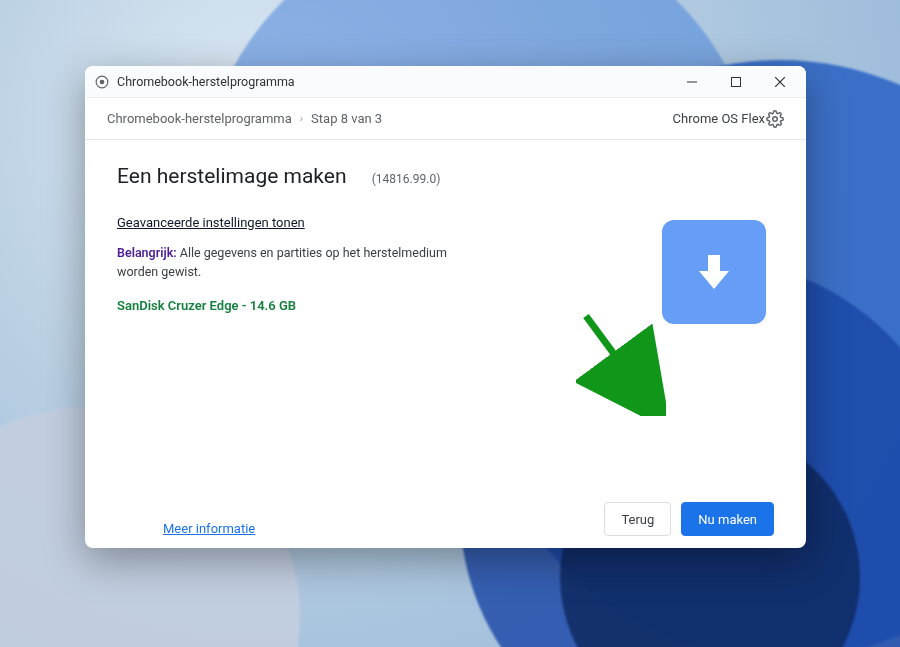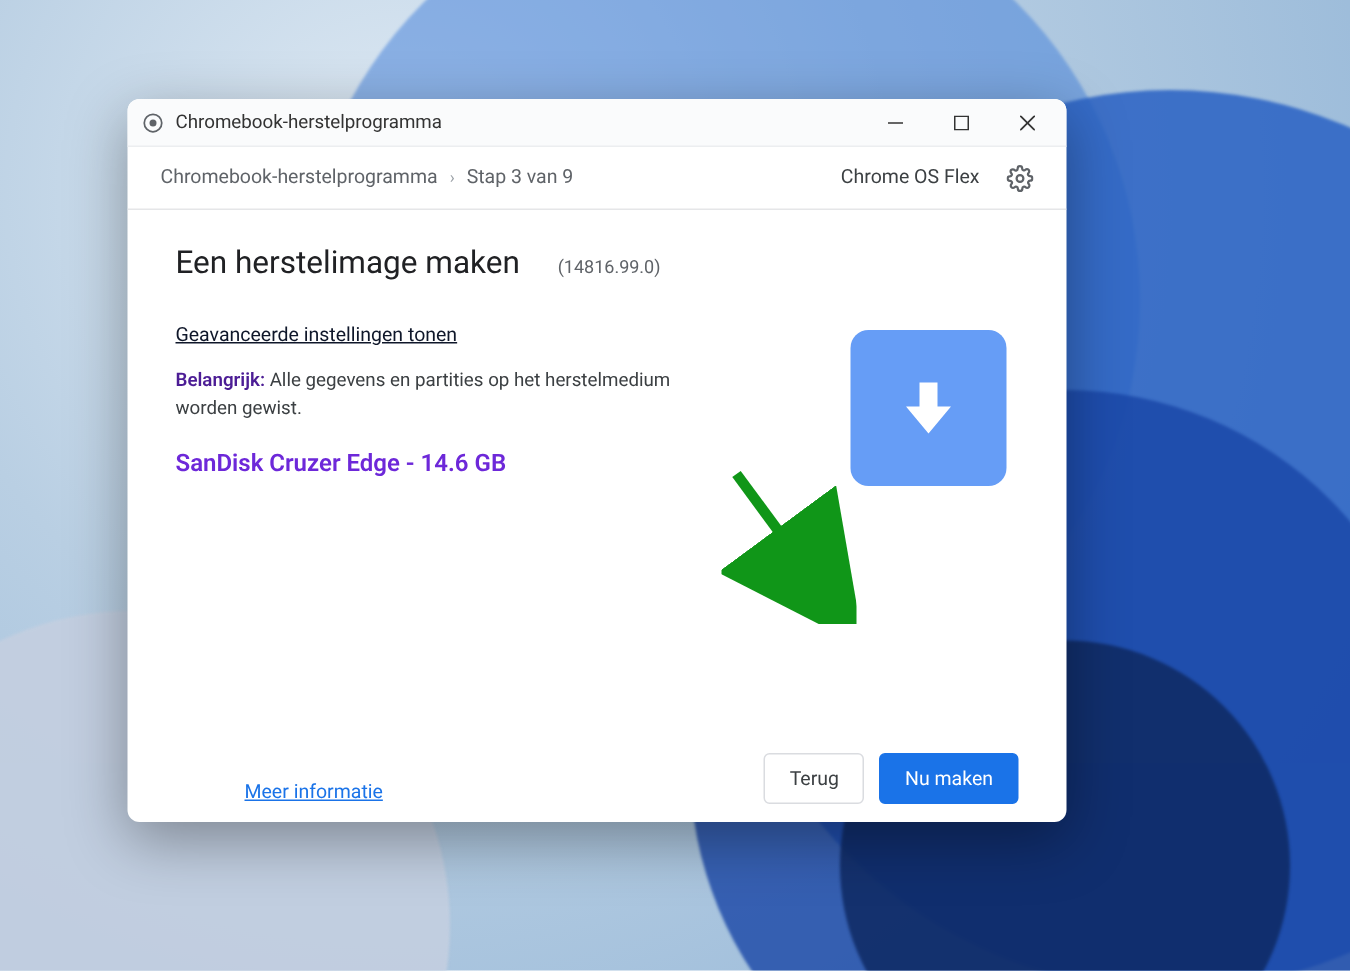--- a/index.html
+++ b/index.html
@@ -16,58 +16,58 @@
       position: absolute; border-radius: 50%;
       filter: blur(1px);
     }
     .p1 { width: 600px; height: 600px; background: #2a62c4; right: -180px; top: 60px; opacity: .85; }
     .p2 { width: 500px; height: 500px; background: #1946a7; right: -60px; top: 260px; opacity: .8; }
     .p3 { width: 560px; height: 560px; background: #4c86db; right: 140px; top: -80px; opacity: .55; }
     .p4 { width: 420px; height: 420px; background: #c4cfe0; left: -120px; bottom: -180px; opacity: .9; }
     .p5 { width: 300px; height: 300px; background: #0f2a63; right: 40px; bottom: -80px; opacity: .85; }
 
     .window {
-      position: absolute; left: 85px; top: 66px; width: 626px; height: 482px;
+      position: absolute; left: 85px; top: 66px; width: 721px; height: 482px;
       background: #fff; border-radius: 8px;
       box-shadow: 0 12px 40px rgba(0,0,0,.35);
       overflow: hidden;
       display: flex; flex-direction: column;
     }
 
     .titlebar {
       height: 32px; display: flex; align-items: center; padding: 0 4px 0 10px;
       background: #fafbfc; border-bottom: 1px solid #eceef0; font-size: 12.5px; color: #333;
     }
     .titlebar .t-icon { margin-right: 8px; display: inline-flex; }
     .titlebar .spacer { flex: 1; }
     .tbtn { width: 44px; height: 30px; display: inline-flex; align-items: center; justify-content: center; color: #333; }
 
     .sub-header {
       height: 42px; display: flex; align-items: center; padding: 0 22px;
       font-size: 13px; color: #5f6368; border-bottom: 1px solid #e5e6e8;
     }
     .sub-header .chev { margin: 0 8px; color: #9aa0a6; font-size: 11px; }
     .sub-header .spacer { flex: 1; }
-    .sub-header .os-label { color: #3c4043; margin-right: 18px; }
+    .sub-header .os-label { color: #3c4043; margin-right: 1px; }
     .gear { color: #5f6368; display: inline-flex; align-items: center; }
 
     .content { flex: 1; position: relative; padding: 24px 32px 0 32px; }
 
     h1.title {
       font-size: 21px; font-weight: 400; color: #202124;
       display: inline-block; margin-bottom: 24px;
     }
     .version { font-size: 12px; color: #5f6368; margin-left: 20px; font-weight: 400; }
 
     .adv-link { color: #0f172a; font-size: 13px; margin-bottom: 14px; display: inline-block; }
 
     .warning { font-size: 12.5px; color: #3c4043; max-width: 360px; line-height: 1.5; margin-bottom: 16px; }
     .warning strong { font-weight: 600; color: #4c1d95; }
 
-    .device { font-size: 16px; font-weight: 600; color: #6d28d9; }
+    .device { font-size: 13px; font-weight: 600; color: #15803d; }
 
     .dl-tile {
       position: absolute; right: 40px; top: 80px;
       width: 104px; height: 104px; border-radius: 12px;
       background: #669df6; display: flex; align-items: center; justify-content: center;
     }
     .dl-tile svg { display: block; }
 
     .arrow-anno {
       position: absolute; right: 140px; bottom: 72px; pointer-events: none;
@@ -123,21 +123,21 @@
       <svg width="10" height="10" viewBox="0 0 10 10">
           <line x1="0" y1="0" x2="10" y2="10" stroke="currentColor" stroke-width="1.2"></line>
           <line x1="10" y1="0" x2="0" y2="10" stroke="currentColor" stroke-width="1.2"></line>
         </svg>
     </span>
   </div>
 
   <div class="sub-header">
     <span>Chromebook-herstelprogramma</span>
     <span class="chev">›</span>
-    <span>Stap 3 van 9</span>
+    <span>Stap 8 van 3</span>
     <span class="spacer"></span>
     <span class="os-label">Chrome OS Flex</span>
     <span class="gear">
       <svg width="18" height="18" viewBox="0 0 24 24" fill="none" stroke="#5f6368" stroke-width="2">
         <circle cx="12" cy="12" r="3"></circle>
         <path d="M19.4 15a1.65 1.65 0 0 0 .33 1.82l.06.06a2 2 0 1 1-2.83 2.83l-.06-.06a1.65 1.65 0 0 0-1.82-.33 1.65 1.65 0 0 0-1 1.51V21a2 2 0 1 1-4 0v-.09a1.65 1.65 0 0 0-1-1.51 1.65 1.65 0 0 0-1.82.33l-.06.06a2 2 0 1 1-2.83-2.83l.06-.06a1.65 1.65 0 0 0 .33-1.82 1.65 1.65 0 0 0-1.51-1H3a2 2 0 1 1 0-4h.09a1.65 1.65 0 0 0 1.51-1 1.65 1.65 0 0 0-.33-1.82l-.06-.06a2 2 0 1 1 2.83-2.83l.06.06a1.65 1.65 0 0 0 1.82.33h0a1.65 1.65 0 0 0 1-1.51V3a2 2 0 1 1 4 0v.09a1.65 1.65 0 0 0 1 1.51h0a1.65 1.65 0 0 0 1.82-.33l.06-.06a2 2 0 1 1 2.83 2.83l-.06.06a1.65 1.65 0 0 0-.33 1.82v0a1.65 1.65 0 0 0 1.51 1H21a2 2 0 1 1 0 4h-.09a1.65 1.65 0 0 0-1.51 1z"></path>
       </svg>
     </span>
   </div>
 

